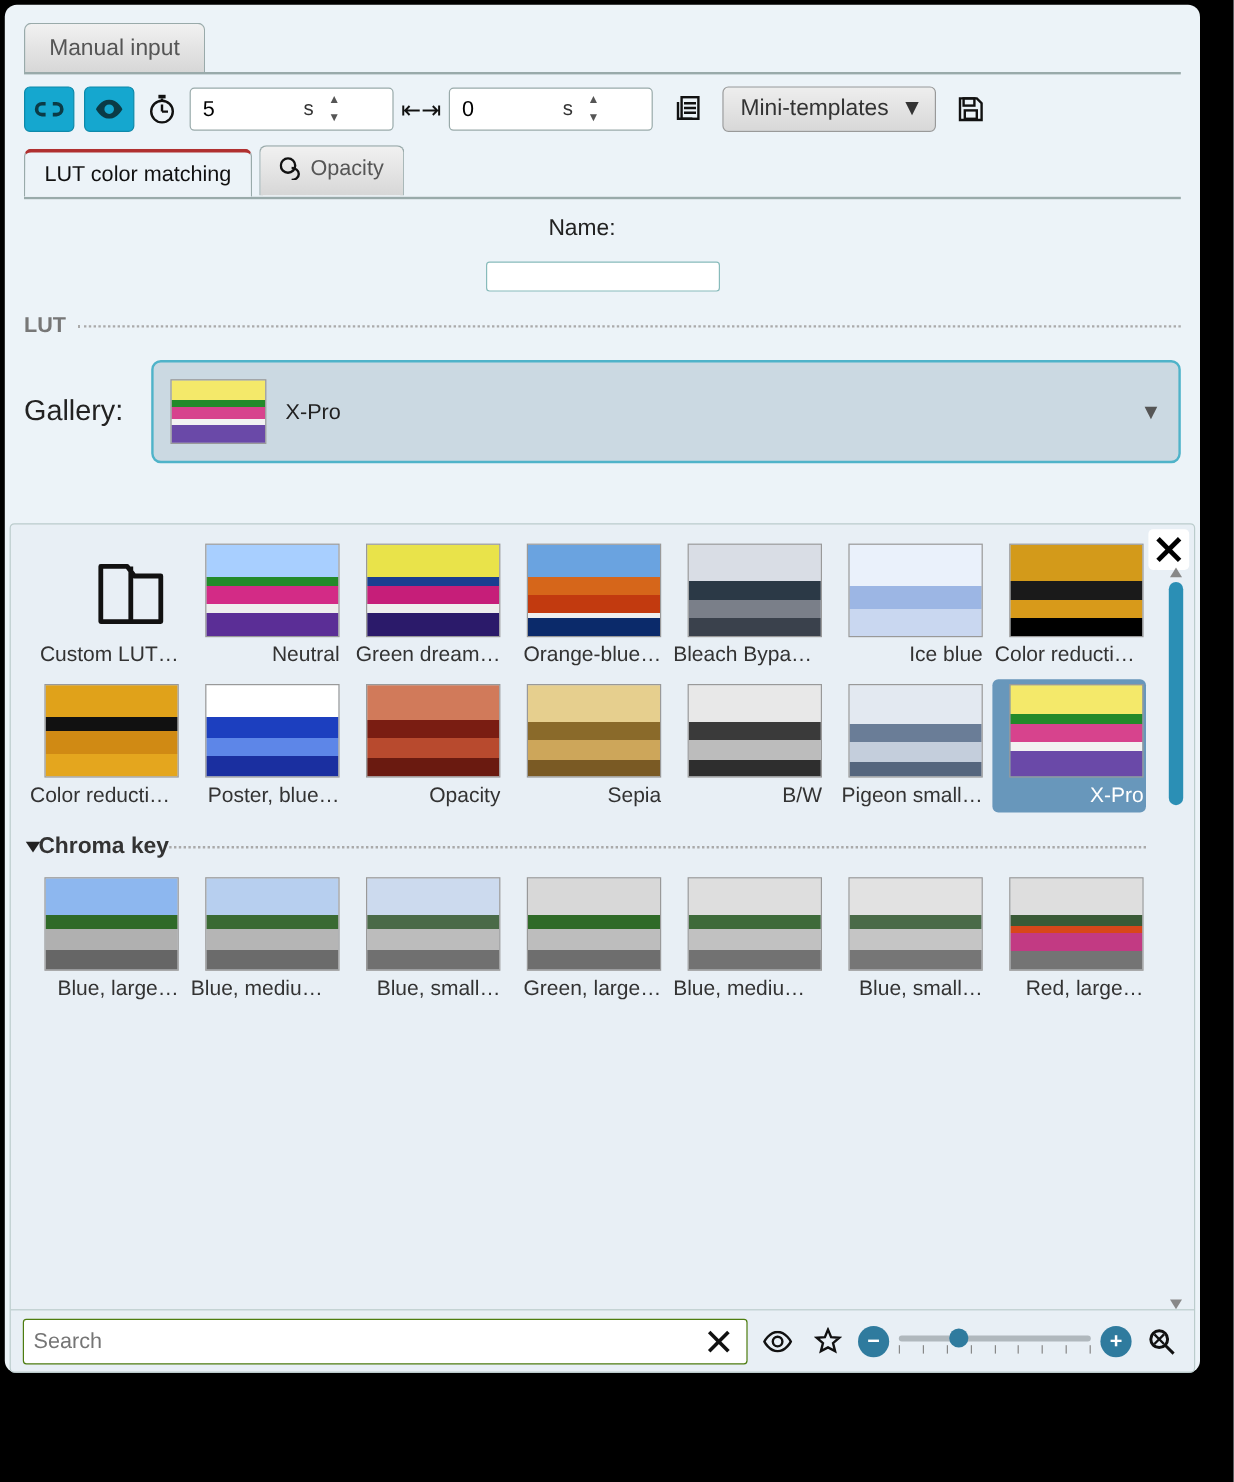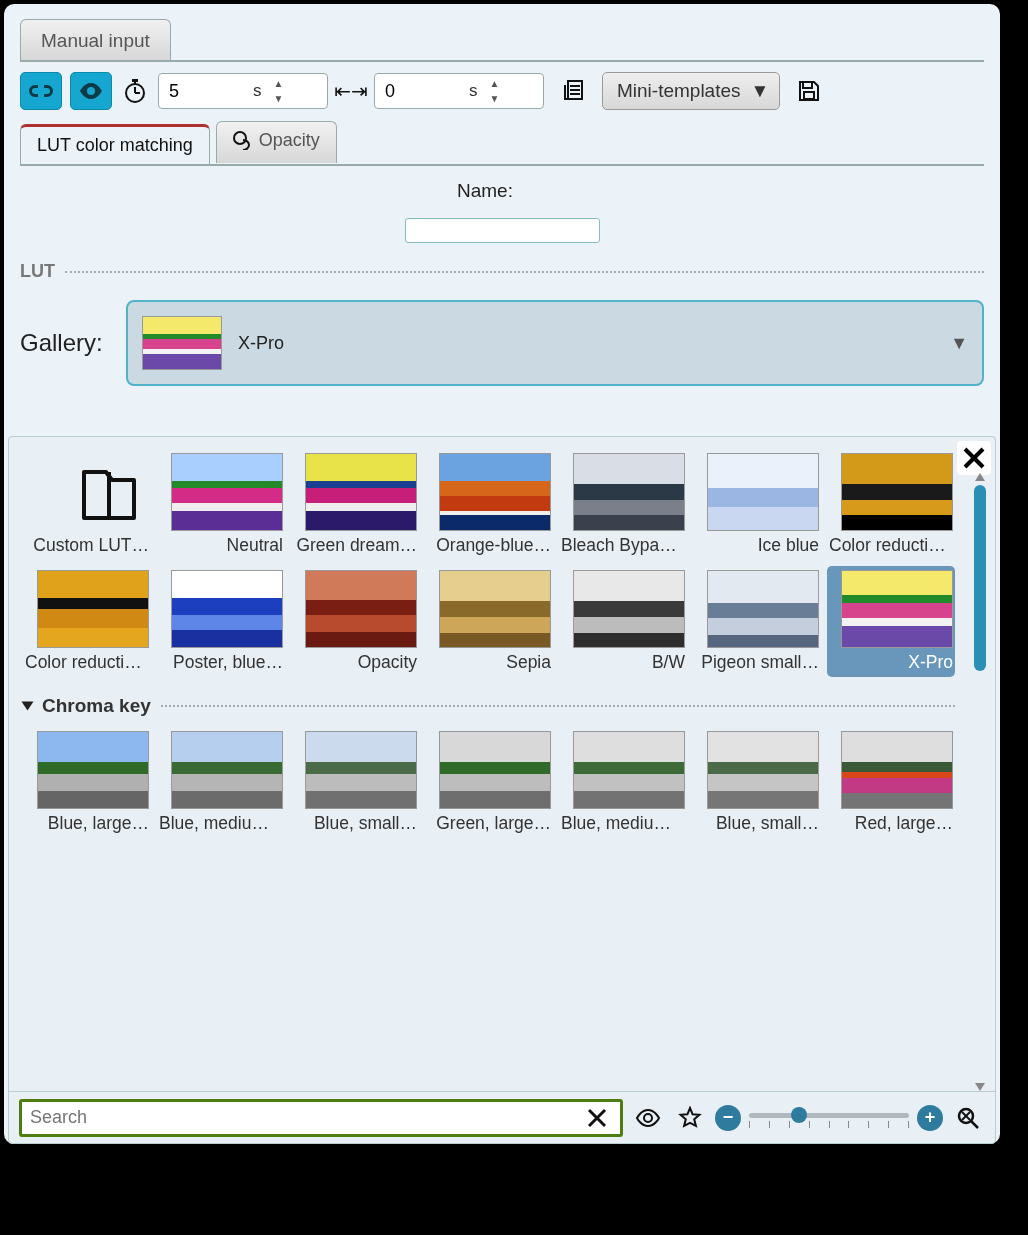--- a/index.html
+++ b/index.html
@@ -184,21 +184,21 @@
     width:112px; height:78px; border:1px solid #999;
     background-size:cover;
   }
   .cell .cap { font-size:17.5px; color:#333; margin-top:4px;
     max-width:124px; white-space:nowrap; overflow:hidden; text-overflow:ellipsis;
     text-align:center;}
   .cell.selected .cap { color:#fff; }
   .folder-svg { width:80px; height:78px; display:flex; align-items:center; justify-content:center;}
   .grid-section-title {
     grid-column: 1 / -1;
-    display:flex; align-items:center; gap:10px;
+    display:flex; align-items:center; 
     margin:6px 0 4px 0; color:#333; font-size:19px; font-weight:600;
   }
   .grid-section-title .tri {
     display:inline-block; width:0;height:0;
     border-left:9px solid #222; border-top:6px solid transparent;
     border-bottom:6px solid transparent; transform:rotate(90deg);
   }
   .grid-section-title .dots { flex:1; border-top:2px dotted #aaa;}
 
   
@@ -226,21 +226,21 @@
   .lg-ck-bs2 { background: linear-gradient(180deg,#e2e2e2 0 40%,#4a6a48 40% 55%,#c5c5c5 55% 78%,#767676 78% 100%); }
   .lg-ck-rl  { background: linear-gradient(180deg,#dedede 0 40%,#3a5a37 40% 52%,#d8471a 52% 60%,#c23a83 60% 80%,#747474 80% 100%); }
 
   
   .bottombar {
     height:52px; display:flex; align-items:center; gap:8px;
     padding:6px 10px; border-top:1px solid #bcc;
   }
   .searchbox {
     flex:1; display:flex; align-items:center;
-    background:#fff; border:3px solid #4d7c0f; border-radius:3px;
+    background:#fff; border:1px solid #4d7c0f; border-radius:3px;
     height:38px; padding:0 6px;
   }
   .searchbox input { flex:1; border:none; outline:none; font-size:18px; color:#555; background:transparent;}
   .ibtn {
     width:34px; height:34px; display:flex; align-items:center; justify-content:center;
     cursor:pointer; color:#222;
   }
   .circlebtn {
     width:26px; height:26px; border-radius:50%;
     background:#2f7b9e; color:#fff; display:flex;

